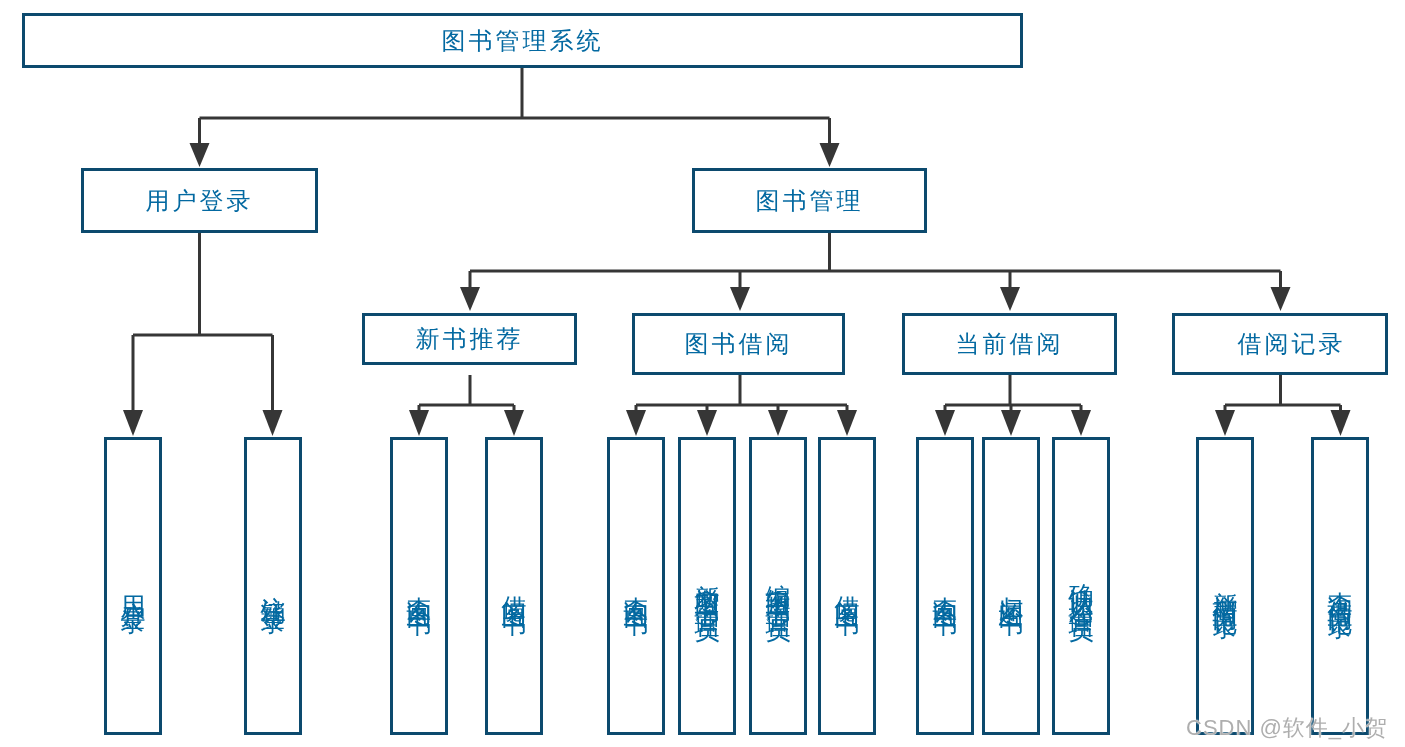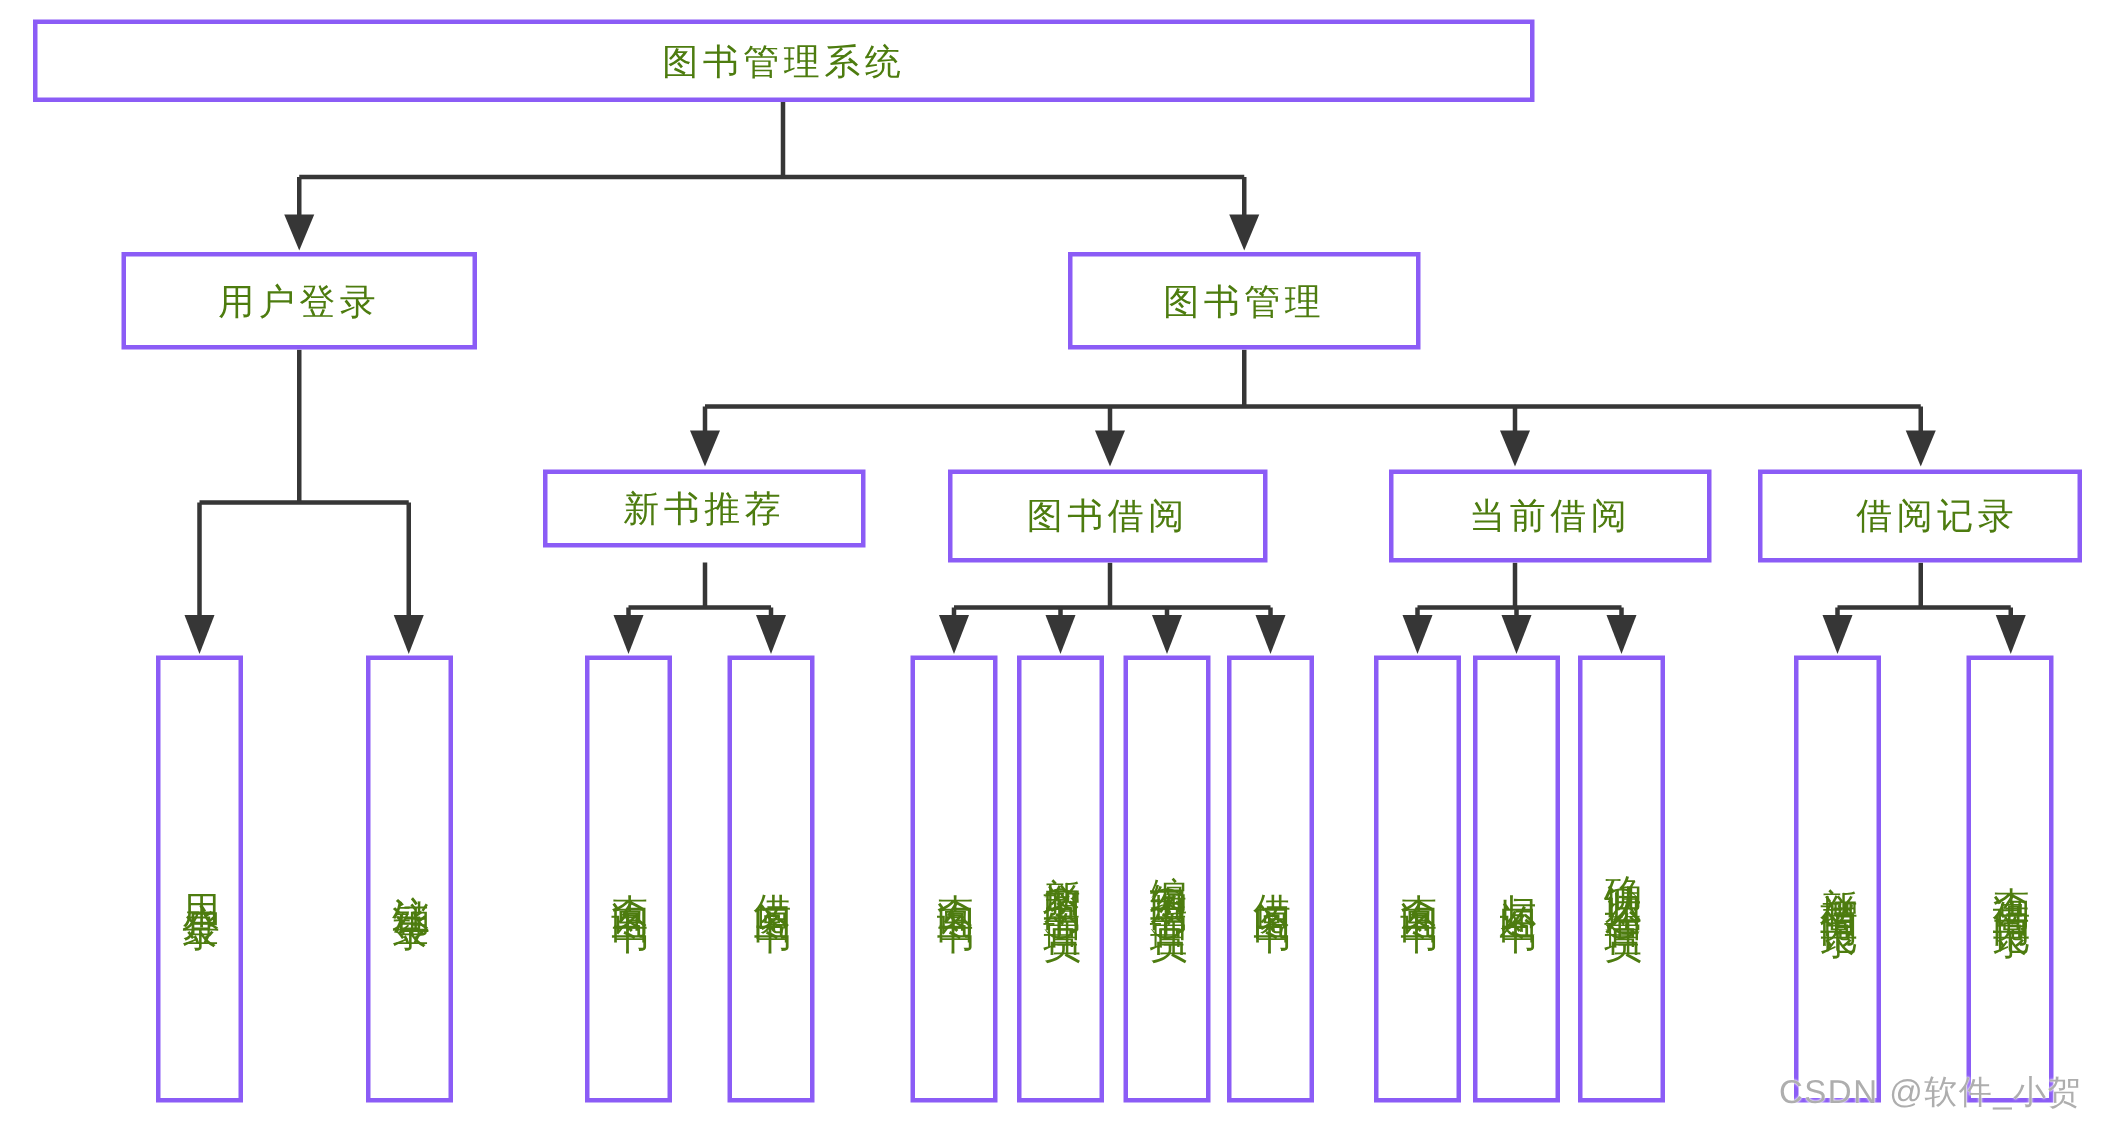--- a/index.html
+++ b/index.html
@@ -13,26 +13,26 @@
   }
   .connectors {
     position: absolute;
     left: 0; top: 0;
     width: 1405px; height: 747px;
     z-index: 1;
   }
   .box {
     position: absolute;
     box-sizing: border-box;
-    border: 3px solid #8b5cf6;
+    border: 3px solid #0c4a6e;
     background: #ffffff;
     display: flex;
     align-items: center;
     justify-content: center;
-    color: #4d7c0f;
+    color: #0369a1;
     font-size: 24px;
     letter-spacing: 3px;
     z-index: 2;
     white-space: nowrap;
   }
   .vbox {
     writing-mode: vertical-rl;
     letter-spacing: 5px;
     line-height: 1;
     white-space: normal;
@@ -114,25 +114,25 @@
     </g>
     <g fill="#363636" stroke="none">
       <polygon points="1215,410 1235,410 1225,436"></polygon>
       <polygon points="1330.5,410 1350.5,410 1340.5,436"></polygon>
     </g>
   </svg>
 
   <div class="box" style="left:22px; top:13px; width:1001px; height:55px;">图书管理系统</div>
 
   <div class="box" style="left:81px; top:168px; width:237px; height:65px;">用户登录</div>
-  <div class="box" style="left:712px; top:168px; width:235px; height:65px;">图书管理</div>
+  <div class="box" style="left:692px; top:168px; width:235px; height:65px;">图书管理</div>
 
   <div class="box" style="left:362px; top:313px; width:215px; height:52px;">新书推荐</div>
   <div class="box" style="left:632px; top:313px; width:213px; height:62px;">图书借阅</div>
-  <div class="box" style="left:926px; top:313px; width:215px; height:62px;">当前借阅</div>
+  <div class="box" style="left:902px; top:313px; width:215px; height:62px;">当前借阅</div>
   <div class="box" style="left:1172px; top:313px; width:216px; height:62px;padding-left:23px;">借阅记录</div>
 
   <div class="box vbox" style="left:104px; top:437px; width:58px; height:298px;">用户登录</div>
   <div class="box vbox" style="left:244px; top:437px; width:58px; height:298px;">注销登录</div>
 
   <div class="box vbox" style="left:390px; top:437px; width:58px; height:298px;">查询图书</div>
   <div class="box vbox" style="left:485px; top:437px; width:58px; height:298px;">借阅图书</div>
 
   <div class="box vbox" style="left:607px; top:437px; width:58px; height:298px;">查询图书</div>
   <div class="box vbox" style="left:678px; top:437px; width:58px; height:298px;">新增图书（管理员）</div>

